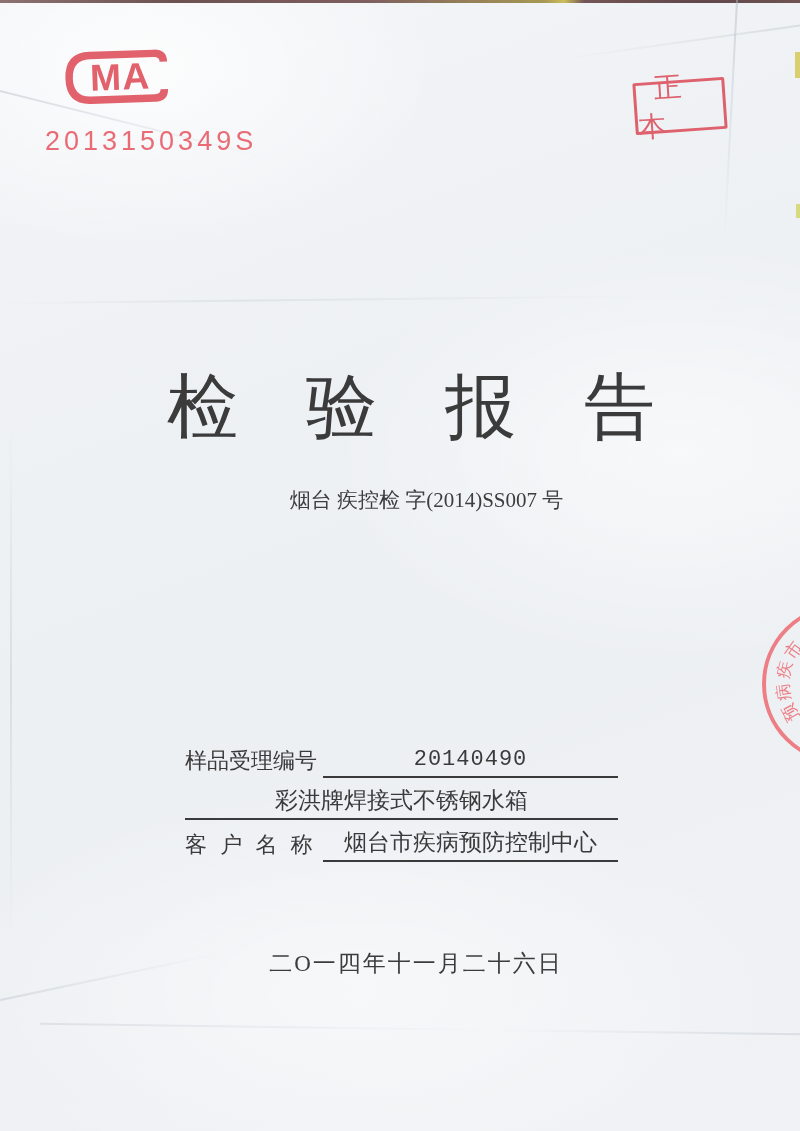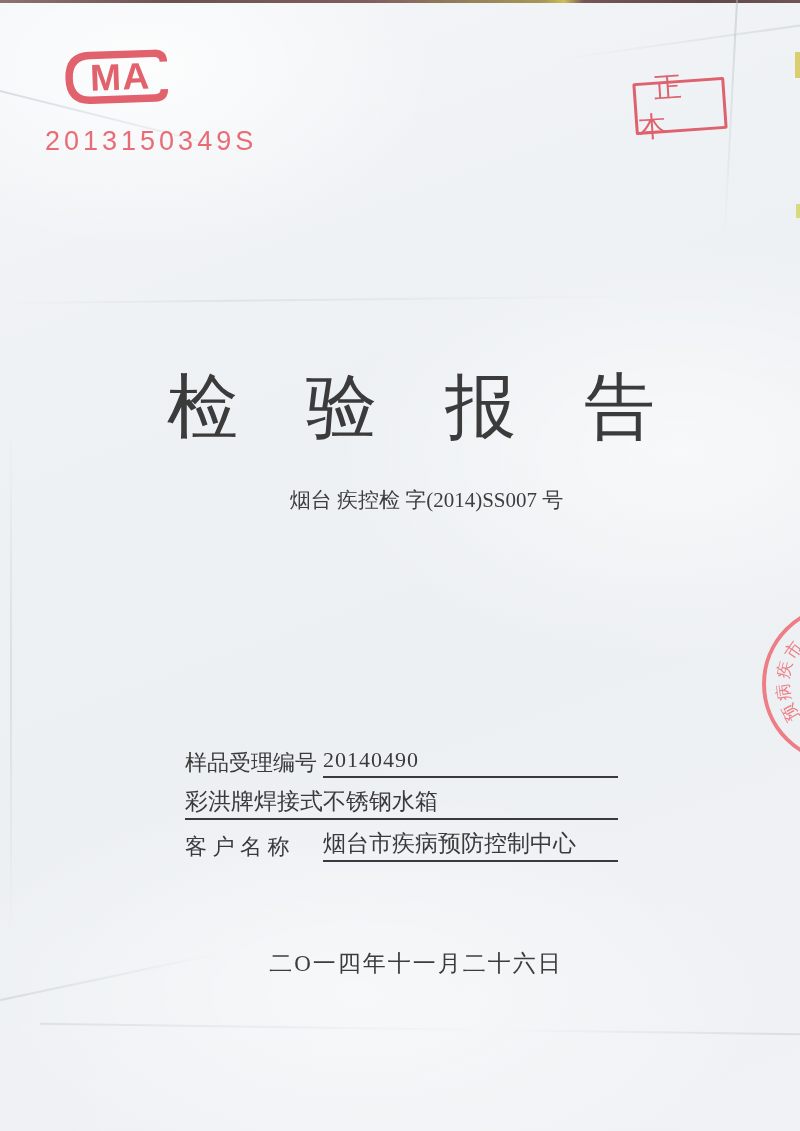--- a/index.html
+++ b/index.html
@@ -40,24 +40,24 @@
   .seal{position:absolute;left:762px;top:604px;width:152px;height:152px;border:4px solid #ed6a73;border-radius:50%;opacity:.85;}
   .seal .ch{position:absolute;left:50%;top:50%;font-size:17px;color:#ed6a73;transform-origin:center;}
   .seal .ch.p0{transform:translate(-50%,-50%) rotate(-55deg) translateY(-59px);}
   .seal .ch.p1{transform:translate(-50%,-50%) rotate(-76deg) translateY(-59px);}
   .seal .ch.p2{transform:translate(-50%,-50%) rotate(-98deg) translateY(-59px);}
   .seal .ch.p3{transform:translate(-50%,-50%) rotate(-119deg) translateY(-59px);}
   
   .org{position:absolute;left:0;right:0;top:221px;text-align:center;font-size:29px;letter-spacing:1px;color:#3c3c3c;}
   .title{position:absolute;left:0;right:0;top:360px;text-align:center;font-size:71px;font-weight:normal;color:#3b3b3b;letter-spacing:68px;text-indent:90px;white-space:nowrap;}
   .docnum{position:absolute;left:0;right:0;top:486px;text-align:center;font-size:21px;text-indent:10px;color:#3d3d3d;padding-left:43px;}
-  .fields{position:absolute;left:185px;top:736px;width:433px;}
+  .fields{position:absolute;left:185px;top:736px;width:433px;font-family:Liberation Mono, monospace;}
   .frow{display:flex;align-items:flex-end;height:42px;}
   .frow .lbl{flex:0 0 138px;font-size:22px;line-height:30px;white-space:nowrap;color:#3a3a3a;}
-  .frow .val{flex:1;border-bottom:2px solid #3a3a3a;font-size:23px;line-height:30px;padding-bottom:1px;white-space:nowrap;color:#3a3a3a;}
+  .frow .val{flex:1;border-bottom:2px solid #3a3a3a;text-align:center;font-size:23px;line-height:30px;padding-bottom:1px;white-space:nowrap;color:#3a3a3a;}
   .frow.r0 .val{font-size:22px;letter-spacing:1px;}
   .datez{position:absolute;left:0;right:0;top:948px;text-align:center;font-size:23px;letter-spacing:2px;text-indent:32px;color:#3c3c3c;}
 </style>
 </head>
 <body>
 
 <div class="page">
 
   <div class="scan-edge-top"></div>
   <div class="scan-dash-1"></div>

